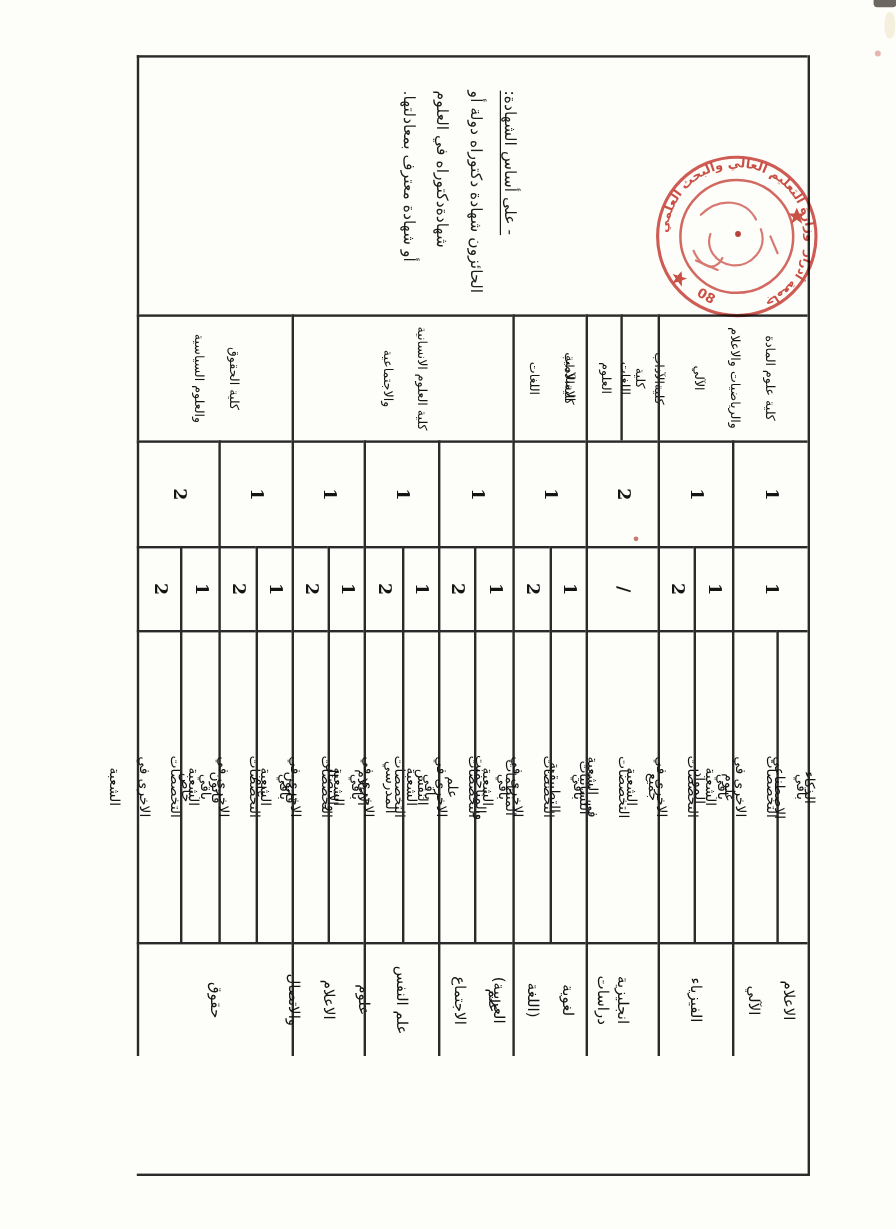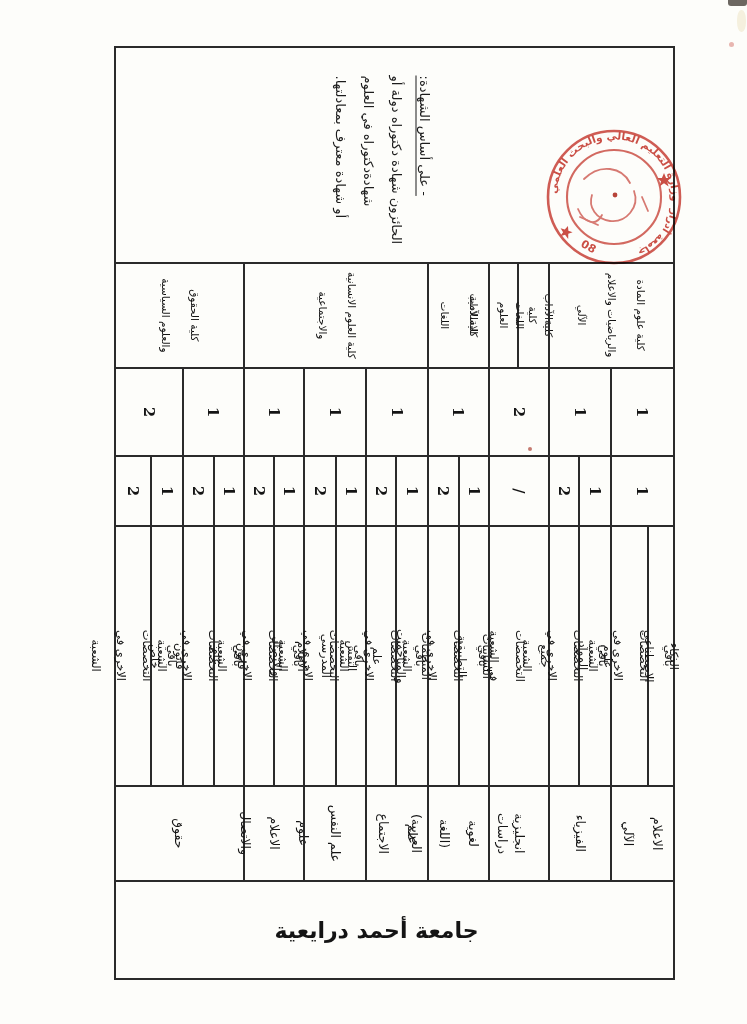--- a/index.html
+++ b/index.html
@@ -225,23 +225,20 @@
 (اللغة العربية)</div>
       </div>
       <div class="cell b-field" style="left: 374px; width: 60px; top: 739px; height: 95px;">
         <div class="vtext" dir="rtl">انجليزية</div>
       </div>
       <div class="cell b-field" style="left: 434px; width: 62px; top: 739px; height: 95px;">
         <div class="vtext" dir="rtl">الفيزياء</div>
       </div>
       <div class="cell b-field" style="left: 496px; width: 63px; top: 739px; height: 95px;">
         <div class="vtext" dir="rtl">الاعلام الآلي</div>
-      </div>
-      <div class="cell b-university" style="left: 0px; width: 559px; top: 834px; height: 98px;">
-        <div class="htext" dir="rtl">جامعة أحمد درايعية</div>
       </div>
     </div>
 
   <div class="note" dir="rtl">
     <div class="hd">- على أساس الشهادة:</div>
     <div>الحائزون شهادة دكتوراه دولة أو</div>
     <div>شهادةدكتوراه في العلوم</div>
     <div>أو شهادة معترف بمعادلتها.</div>
   </div>
 

